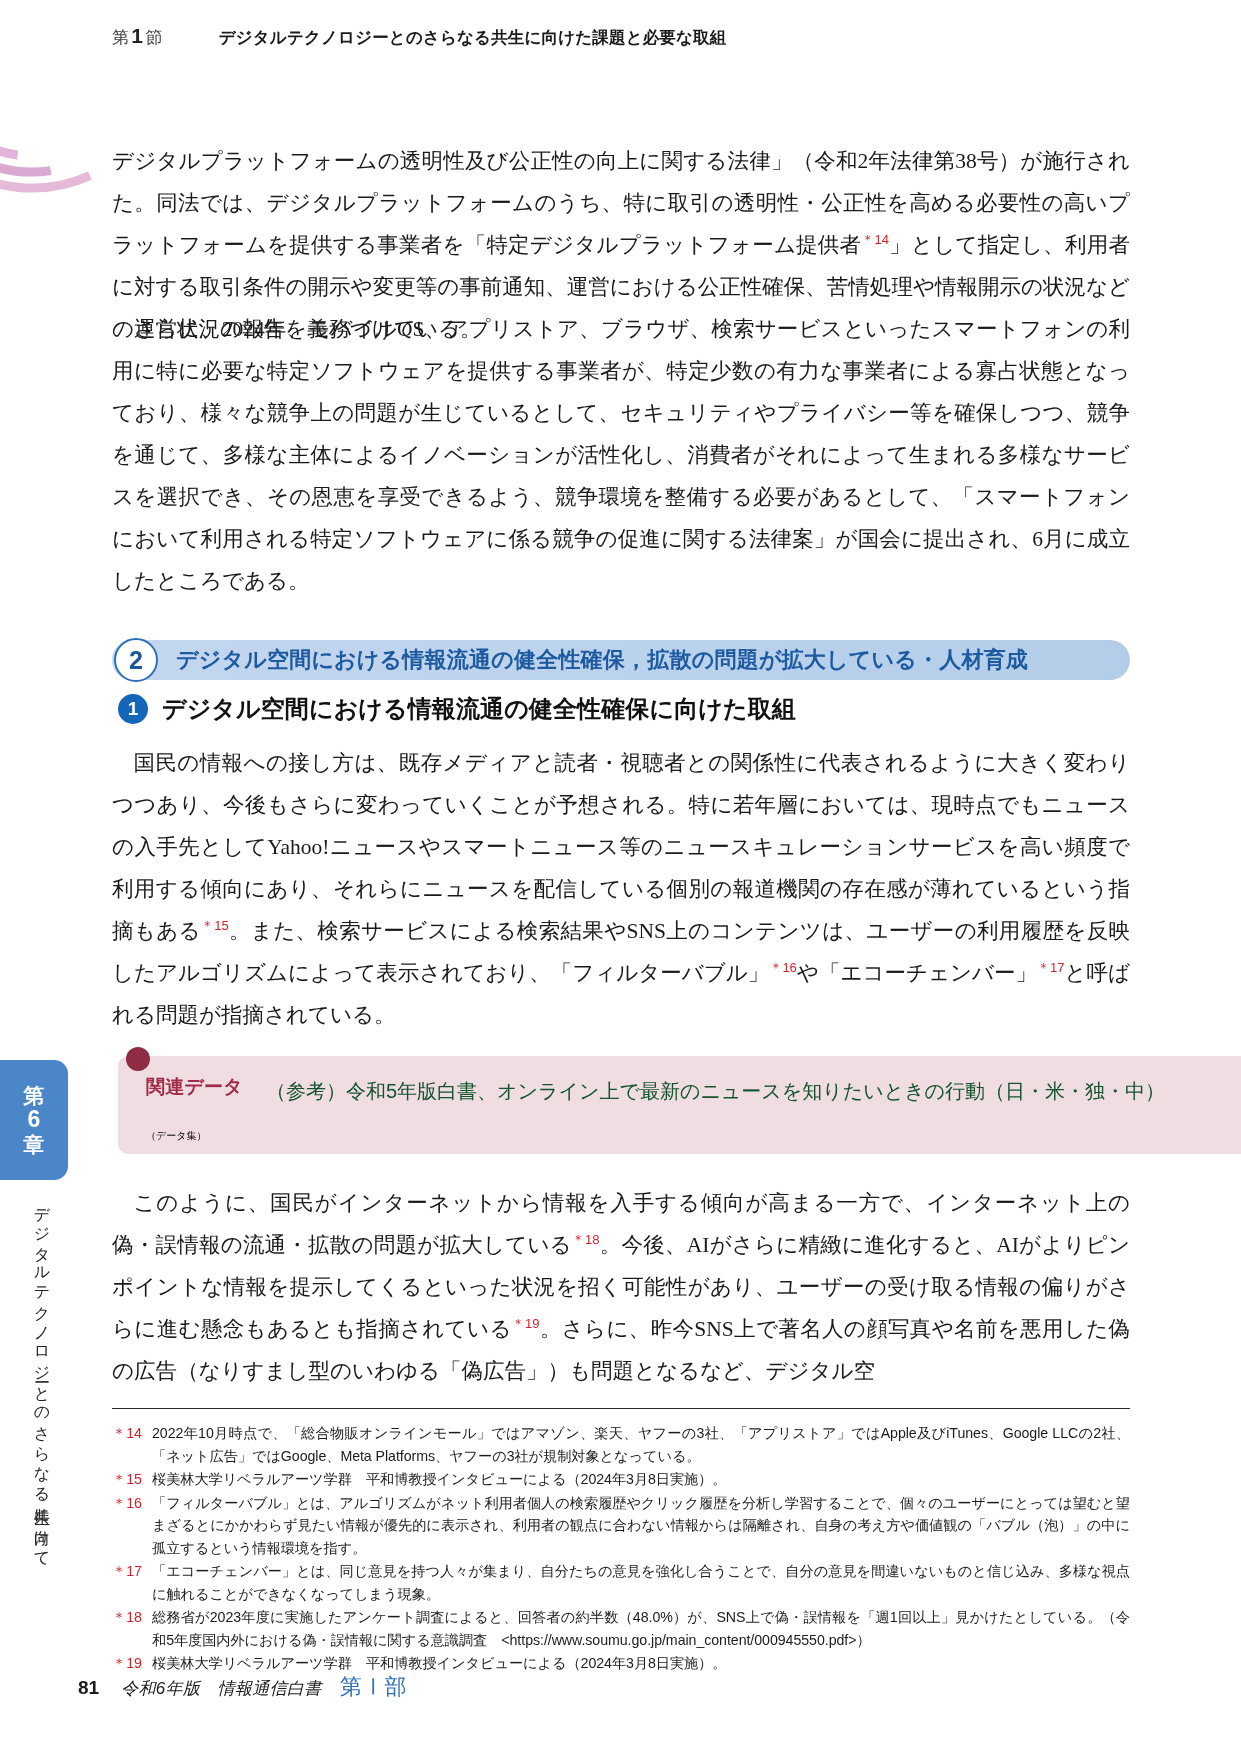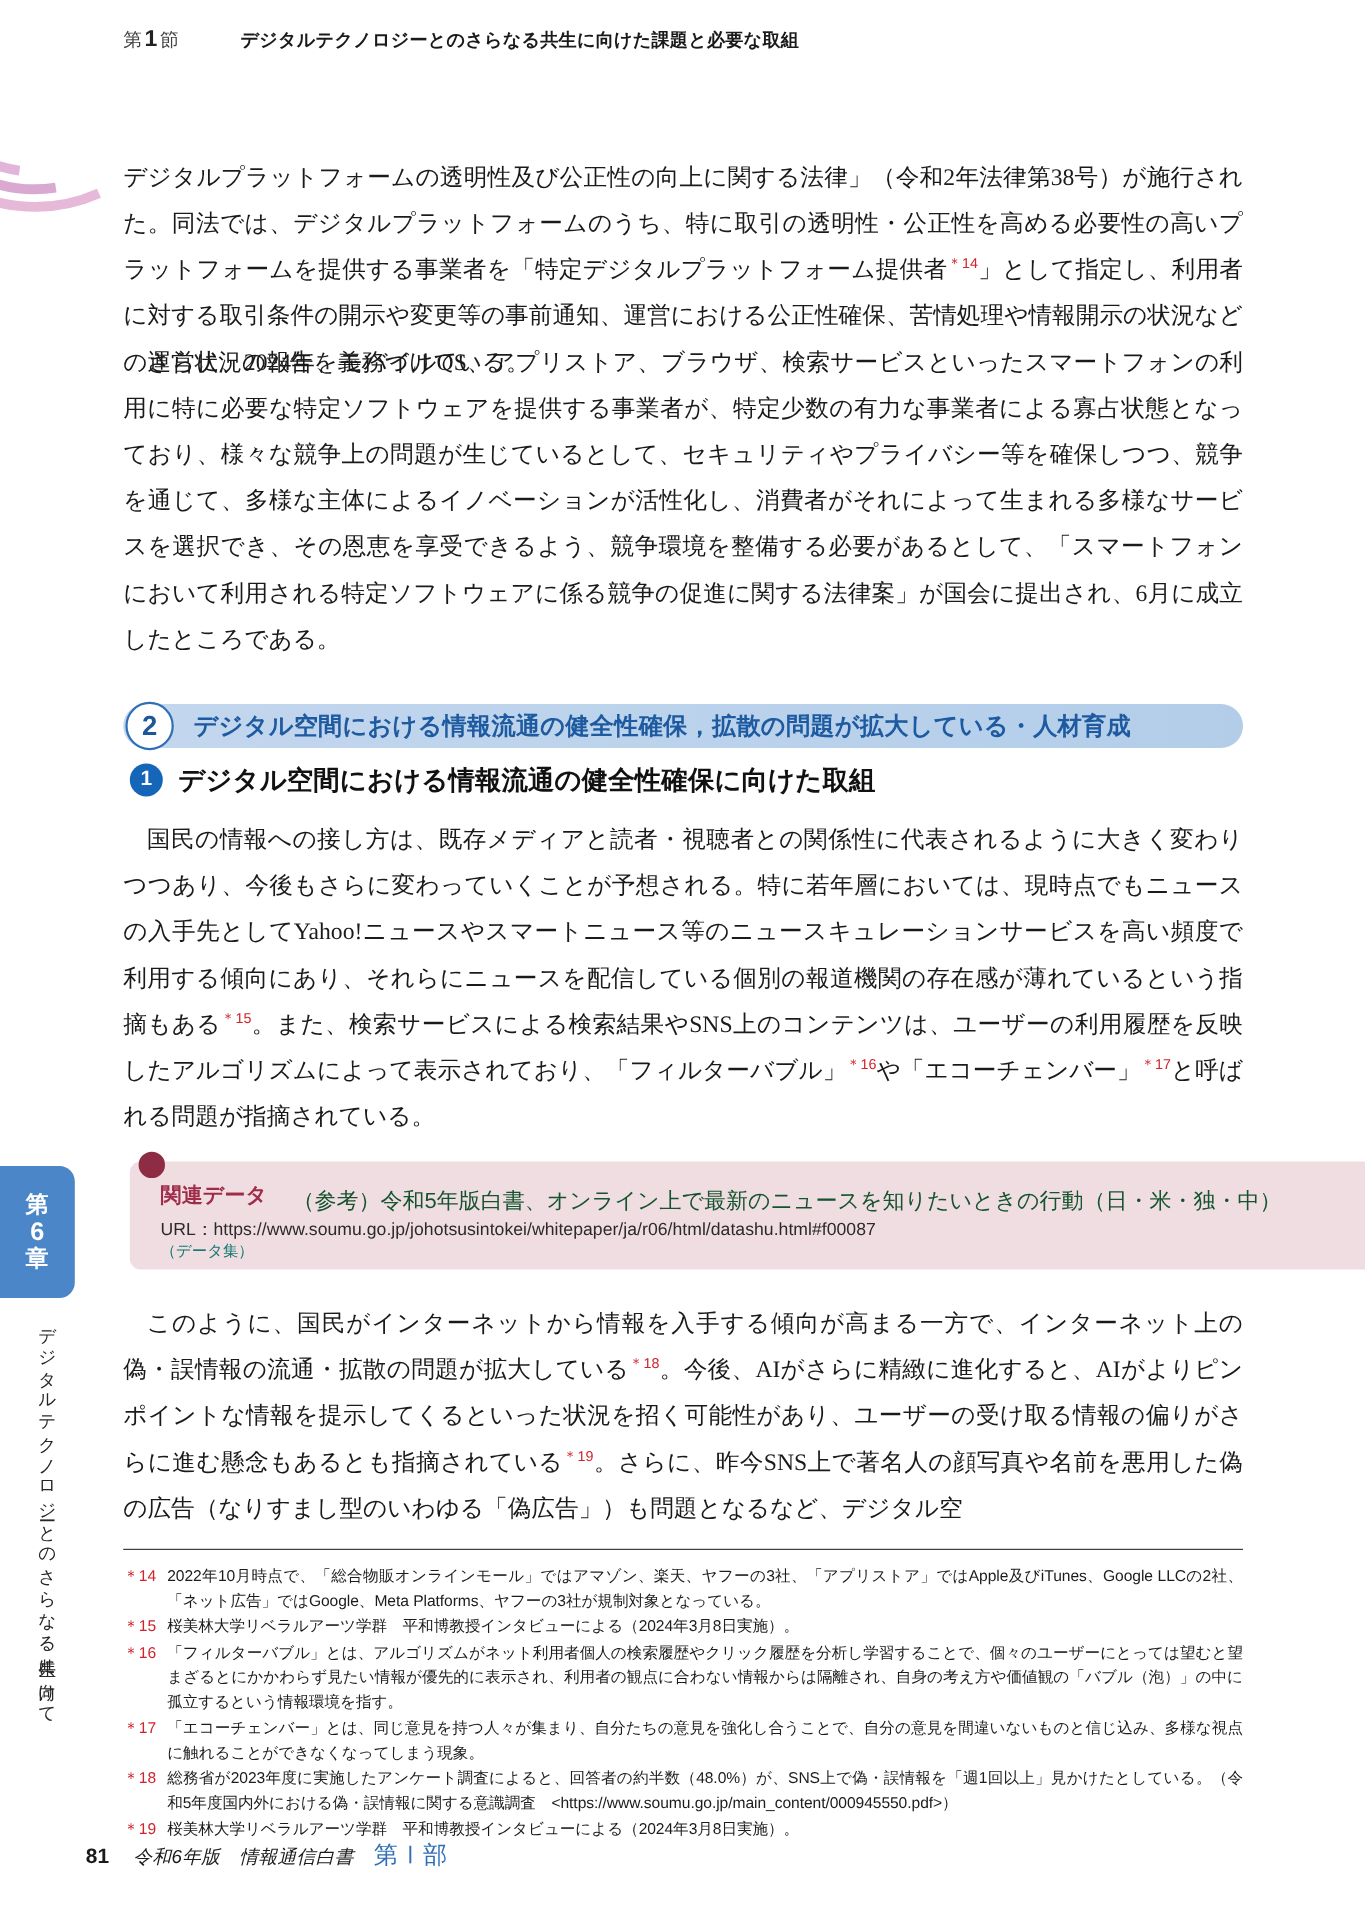--- a/index.html
+++ b/index.html
@@ -240,22 +240,22 @@
     top: 52px;
     font-size: 16px;
     color: #2a2a2a;
     letter-spacing: .002em;
     white-space: nowrap;
   }
   .data-box .dnote {
     position: absolute;
     left: 28px;
     top: 73px;
-    font-size: 14px;
-    color: #0f766e;
+    font-size: 10px;
+    color: #000000;
   }
   .qr {
     position: absolute;
     right: 12px;
     top: 10px;
     width: 78px;
     height: 78px;
     background: #fff;
     padding: 2px;
   }
@@ -383,21 +383,20 @@
   </div>
 
   <div class="block-3">
     <p class="body indent"><span>国民の情報への接し方は、既存メディアと読者・視聴者との関係性に代表されるように大きく変わりつつあり、今後もさらに変わっていくことが予想される。特に若年層においては、現時点でもニュースの入手先としてYahoo!ニュースやスマートニュース等のニュースキュレーションサービスを高い頻度で利用する傾向にあり、それらにニュースを配信している個別の報道機関の存在感が薄れているという指摘もある</span><span class="fn-ref">＊15</span><span>。また、検索サービスによる検索結果やSNS上のコンテンツは、ユーザーの利用履歴を反映したアルゴリズムによって表示されており、「フィルターバブル」</span><span class="fn-ref">＊16</span><span>や「エコーチェンバー」</span><span class="fn-ref">＊17</span><span>と呼ばれる問題が指摘されている。</span></p>
   </div>
 
   <div class="data-box">
     <div class="knob"></div>
     <div class="dlabel">関連データ</div>
     <div class="dsub">（参考）令和5年版白書、オンライン上で最新のニュースを知りたいときの行動（日・米・独・中）</div>
-    <div class="durl">URL：https://www.soumu.go.jp/johotsusintokei/whitepaper/ja/r06/html/datashu.html#f00087</div>
     <div class="dnote">（データ集）</div>
     <svg class="qr" viewBox="0 0 33 33" shape-rendering="crispEdges">
       <rect width="33" height="33" fill="#fff"></rect>
       <g fill="#111">
         <path d="M0 0h7v7H0z"></path>
           <path d="M1 1h5v5H1z" fill="#fff"></path>
           <path d="M2 2h3v3H2z"></path>
         <path d="M26 0h7v7h-7z"></path>
           <path d="M27 1h5v5h-5z" fill="#fff"></path>
           <path d="M28 2h3v3h-3z"></path>

